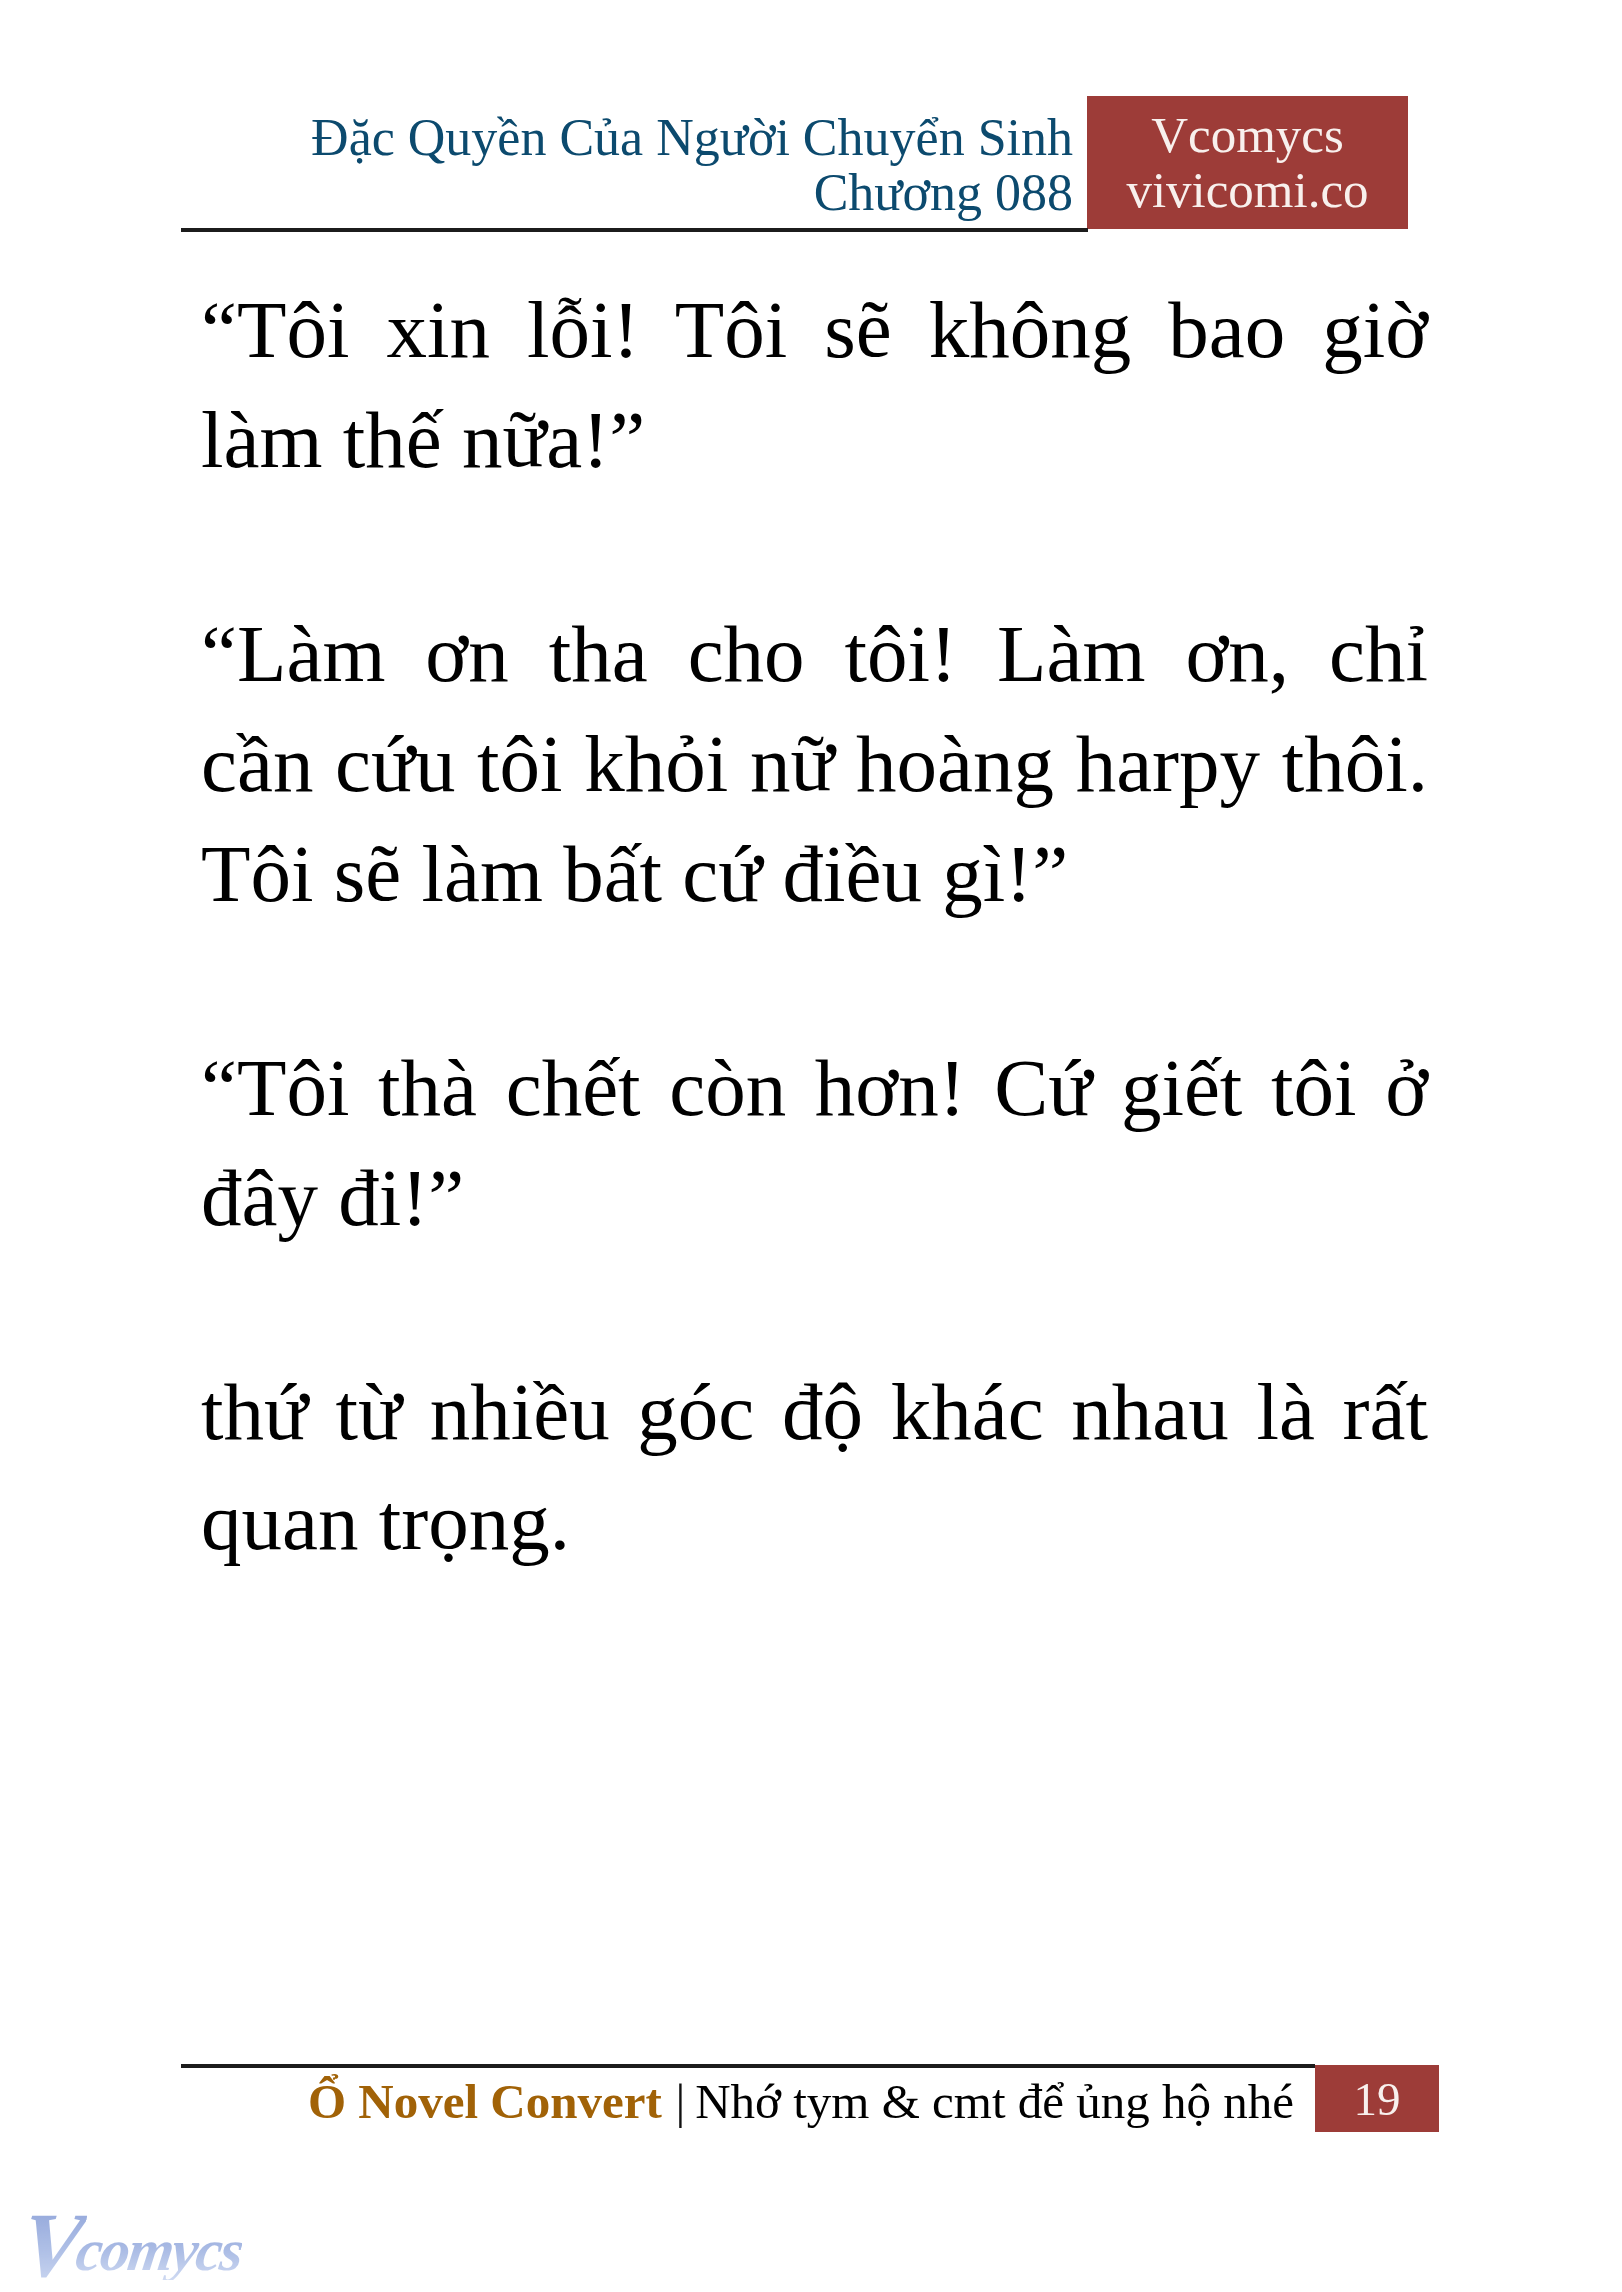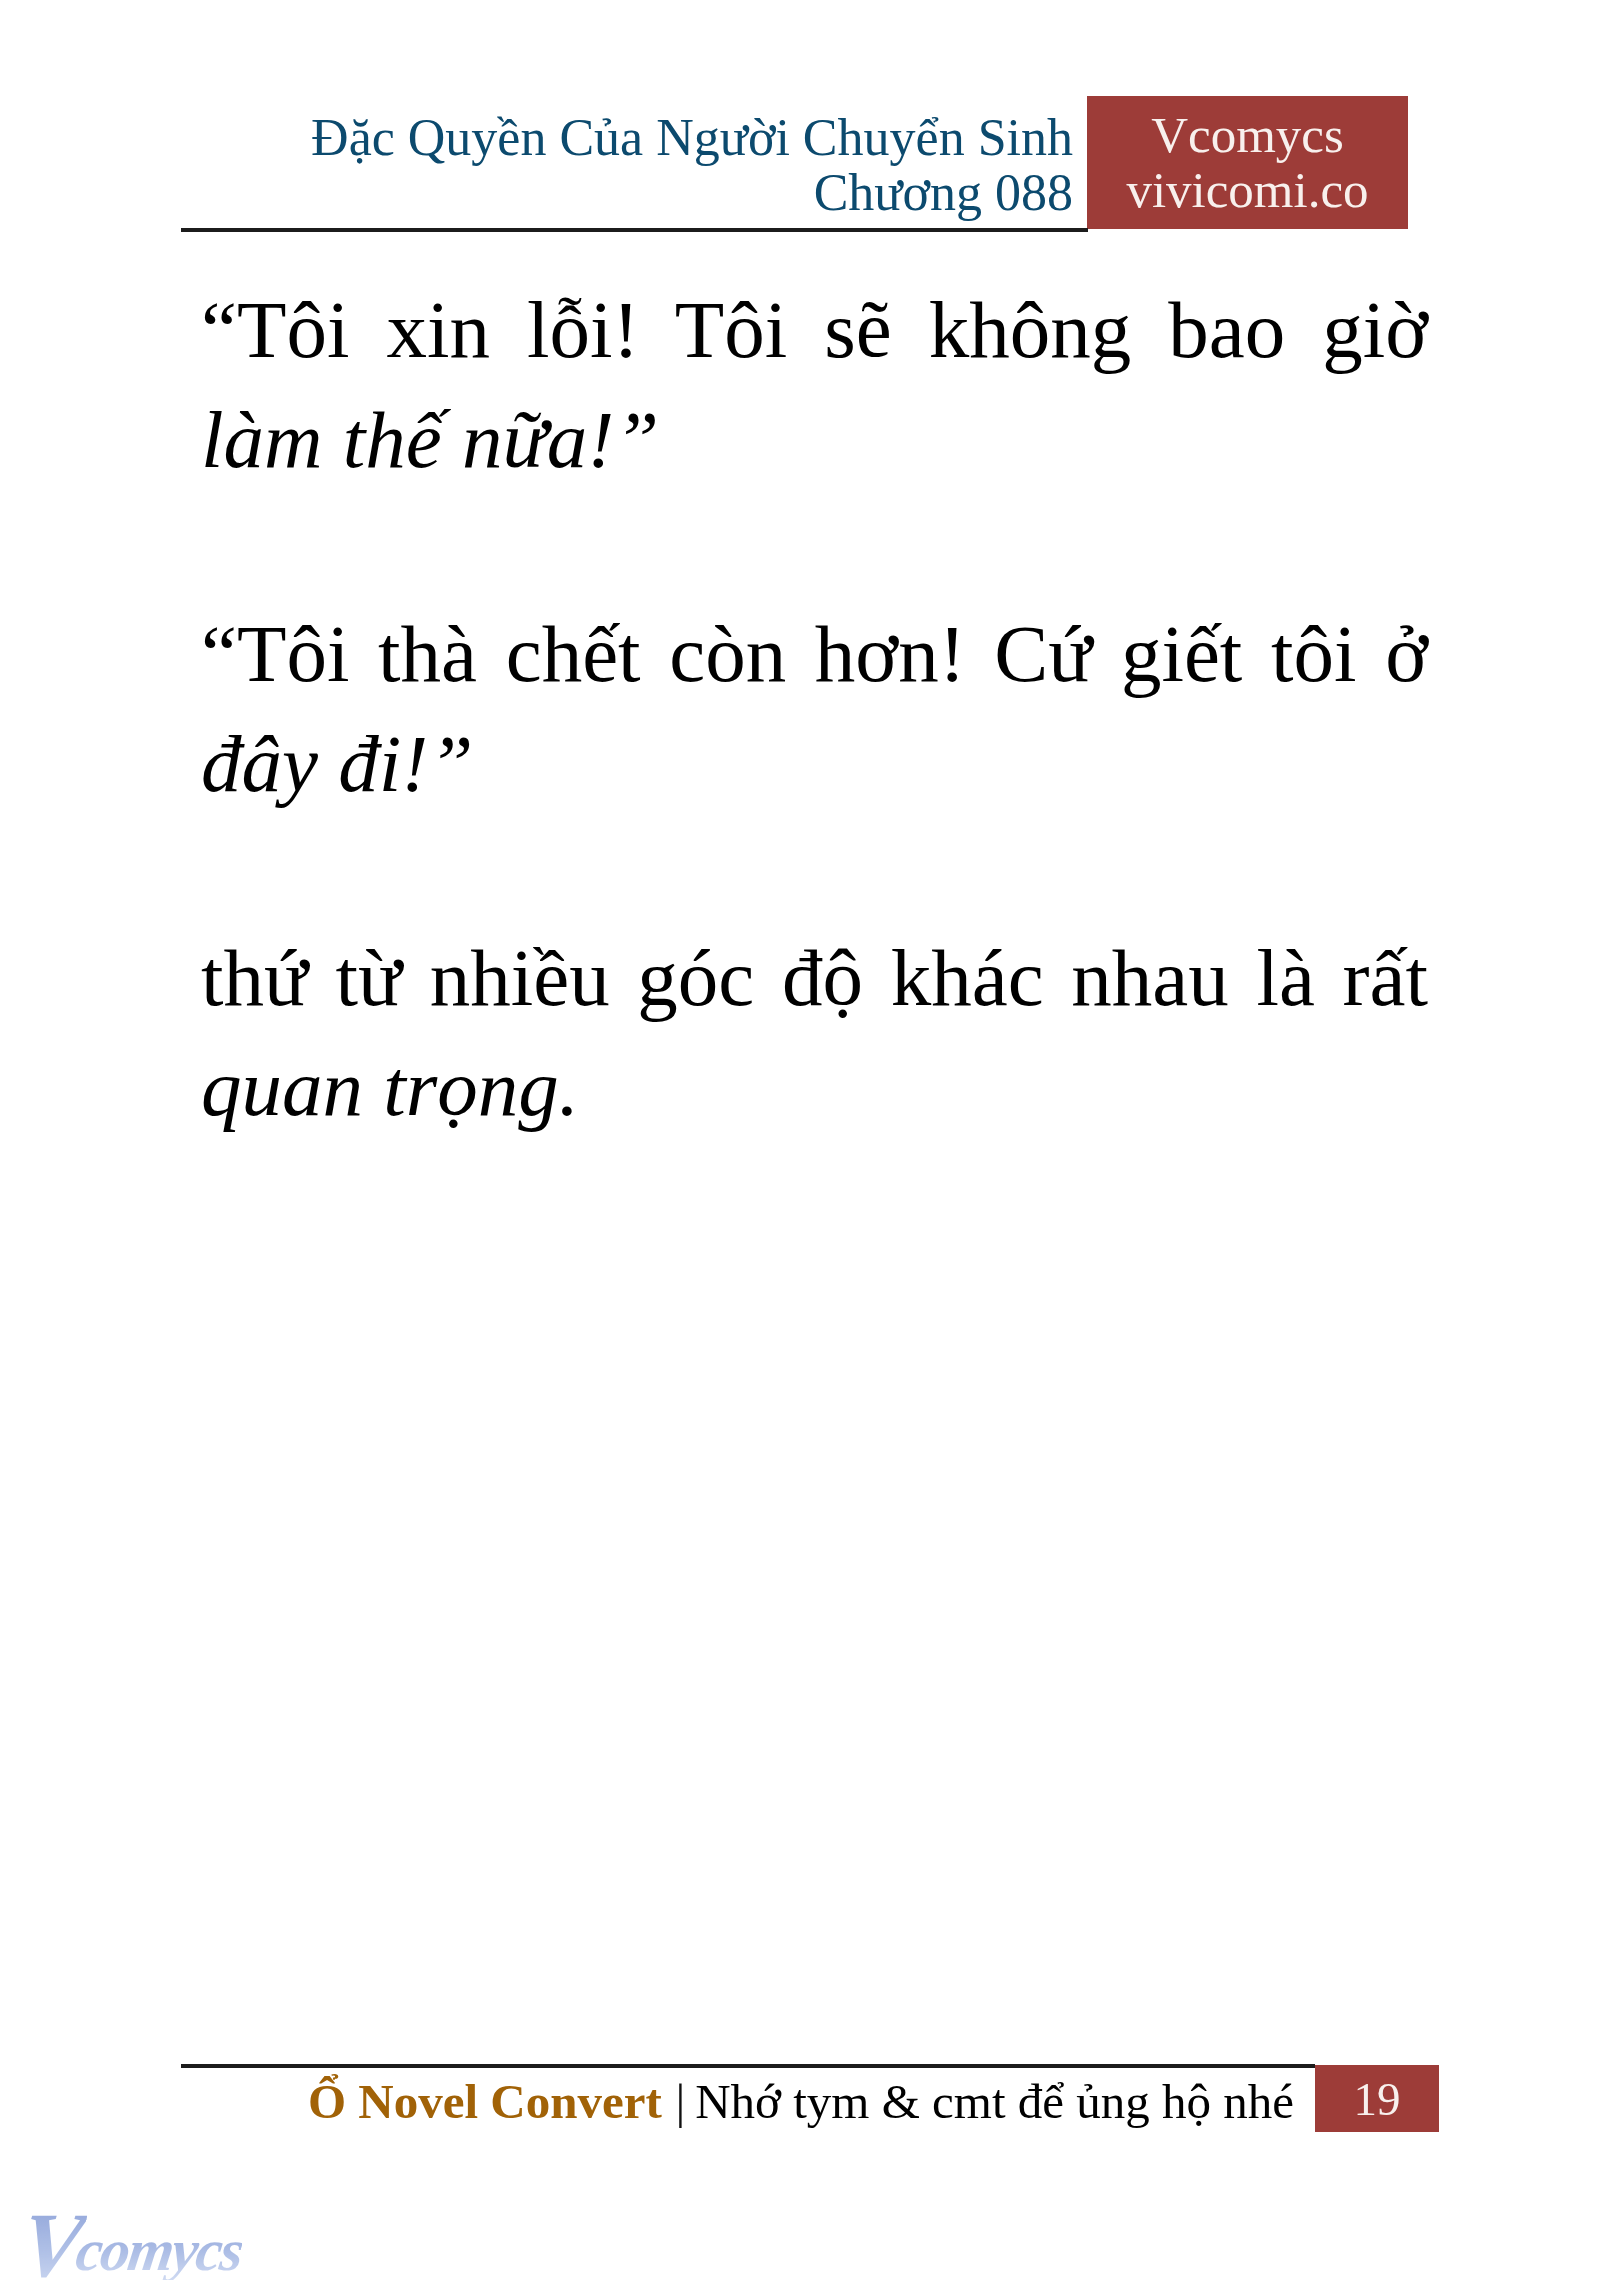--- a/index.html
+++ b/index.html
@@ -66,21 +66,20 @@
   }
   .paragraph { margin: 0 0 104px 8px; }
   .paragraph:last-child { margin-bottom: 0; }
   .text-line {
     text-align: justify;
     text-align-last: justify;
   }
   .text-line.last {
     text-align: center;
     text-align-last: left;
-    font-style: italic;
   }
 
   
   .footer-rule {
     position: absolute;
     left: 181px;
     top: 2064px;
     width: 1134px;
     height: 3.9px;
     background: #1c1c1c;
@@ -154,20 +153,25 @@
   </div>
 
   <div class="header-rule"></div>
 
   <div class="body-text">
     <div class="paragraph">
       <div class="text-line">“Tôi xin lỗi! Tôi sẽ không bao giờ</div>
       <div class="text-line last">làm thế nữa!”</div>
     </div>
     <div class="paragraph">
+      <div class="text-line">“Làm ơn tha cho tôi! Làm ơn, chỉ</div>
+      <div class="text-line">cần cứu tôi khỏi nữ hoàng harpy thôi.</div>
+      <div class="text-line last">Tôi sẽ làm bất cứ điều gì!”</div>
+    </div>
+    <div class="paragraph">
       <div class="text-line">“Tôi thà chết còn hơn! Cứ giết tôi ở</div>
       <div class="text-line last">đây đi!”</div>
     </div>
     <div class="paragraph">
       <div class="text-line">thứ từ nhiều góc độ khác nhau là rất</div>
       <div class="text-line last">quan trọng.</div>
     </div>
   </div>
 
   <div class="footer-rule"></div>

